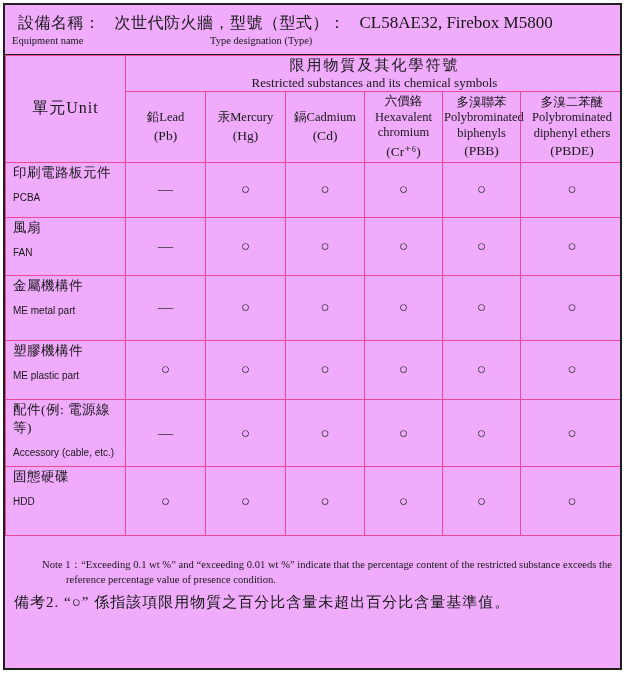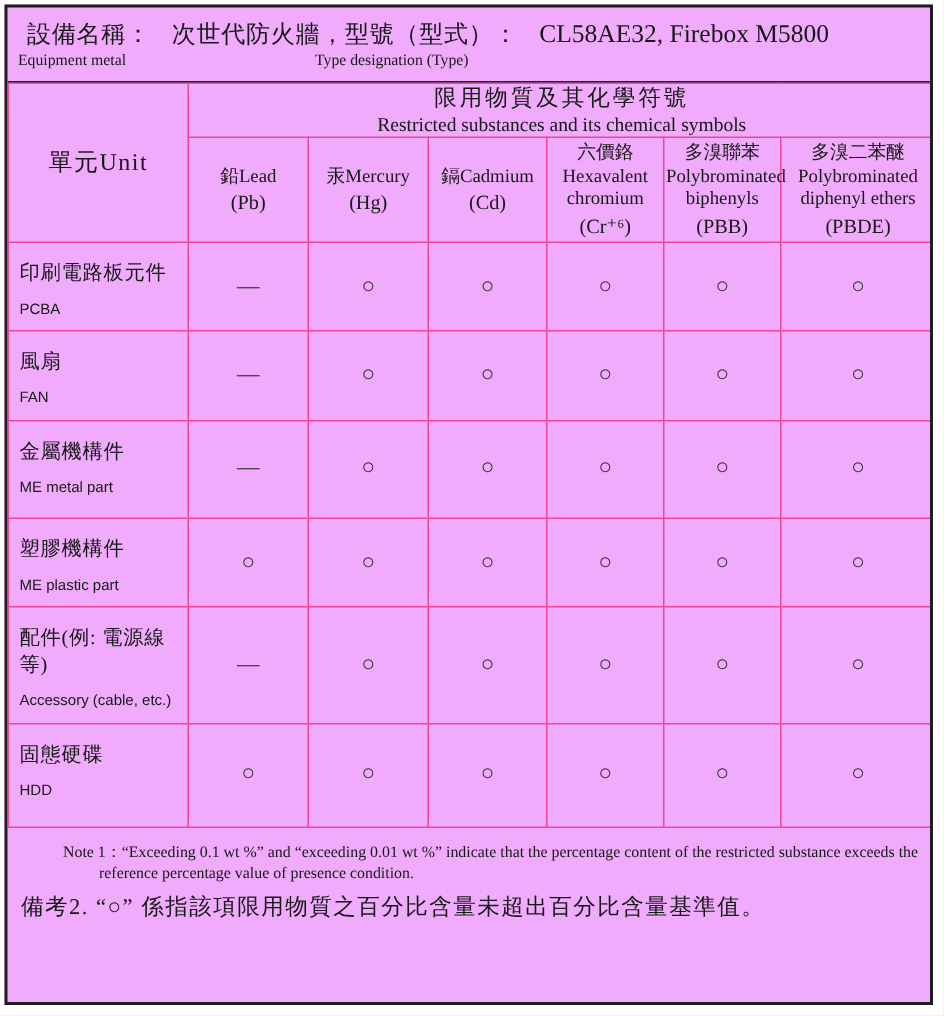--- a/index.html
+++ b/index.html
@@ -19,43 +19,43 @@
   
   table { border-collapse:collapse; table-layout:fixed; width:619px; }
   th, td { border:1px solid #ec4899; font-weight:normal; vertical-align:middle; }
   th.group-head { height:33px; text-align:center; }
   .group-zh { font-size:15px; letter-spacing:2px; }
   .group-en { font-size:13px; }
   th.unit-head { font-size:16px; text-align:center; letter-spacing:1px; }
   th.col-head { height:67px; text-align:center; padding:2px 1px; }
   .col-name { font-size:12.5px; white-space:pre-line; line-height:1.25; }
   .col-symbol { font-size:13.5px; margin-top:2px; }
-  td.unit-cell { text-align:left; padding:11px 4px 6px 7px; vertical-align:top; }
+  td.unit-cell { text-align:left; padding:1px 4px 6px 7px; vertical-align:top; }
   .unit-zh { display:block; font-size:13.5px; margin-bottom:9px; letter-spacing:0.5px; }
   .unit-en { display:block; font-family:Liberation Sans, sans-serif; font-size:10px; line-height:1.45; }
   td.val { text-align:center; font-size:15px; color:#2b2b2b; }
   tr.r1 { height:55px; } tr.r2 { height:58px; } tr.r3 { height:65px; }
   tr.r4 { height:59px; } tr.r5 { height:64px; } tr.r6 { height:69px; }
   
   .notes { padding:9px 6px 0 9px; }
   .note-zh { font-size:15px; letter-spacing:1px; line-height:1.35; }
-  .note-en { font-size:10.6px; margin-left:52px; text-indent:-24px; line-height:1.35; margin-top:1px; width:556px; }
+  .note-en { font-size:10.6px; margin-left:52px; text-indent:-24px; line-height:1.35; margin-top:13px; width:556px; }
   .note { margin-bottom:3px; }
   .note.n2 { margin-top:5px; }
 </style>
 </head>
 <body>
 
 <div class="sheet">
 
   <div class="equip">
     <div class="equip-line1">
       <span>設備名稱：</span><span class="gap"></span><span>次世代防火牆，</span><span>型號（型式）：</span><span class="gap"></span><span class="equip-model">CL58AE32, Firebox M5800</span>
     </div>
-    <div class="equip-en1">Equipment metal</div>
+    <div class="equip-en1">Equipment name</div>
     <div class="equip-en2">Type designation (Type)</div>
   </div>
 
   <table>
     <colgroup>
       <col style="width:120px">
         <col style="width:80px">
         <col style="width:80px">
       <col style="width:79px">
         <col style="width:78px">

